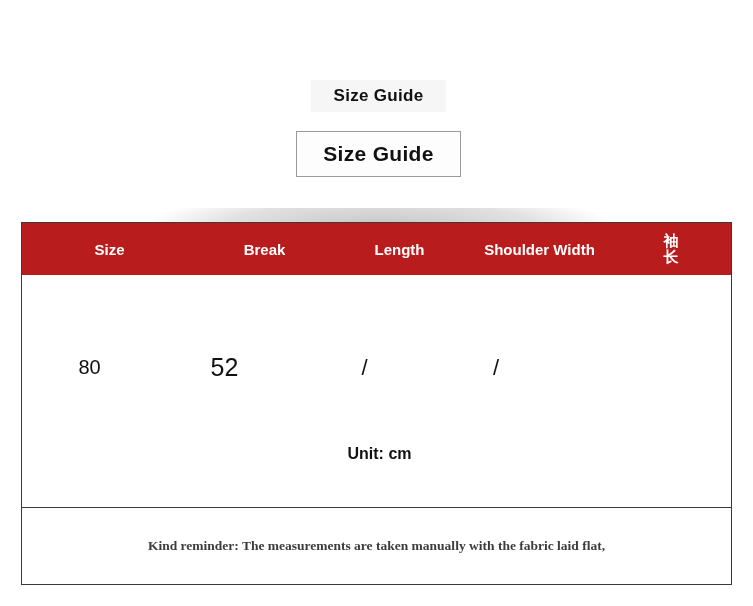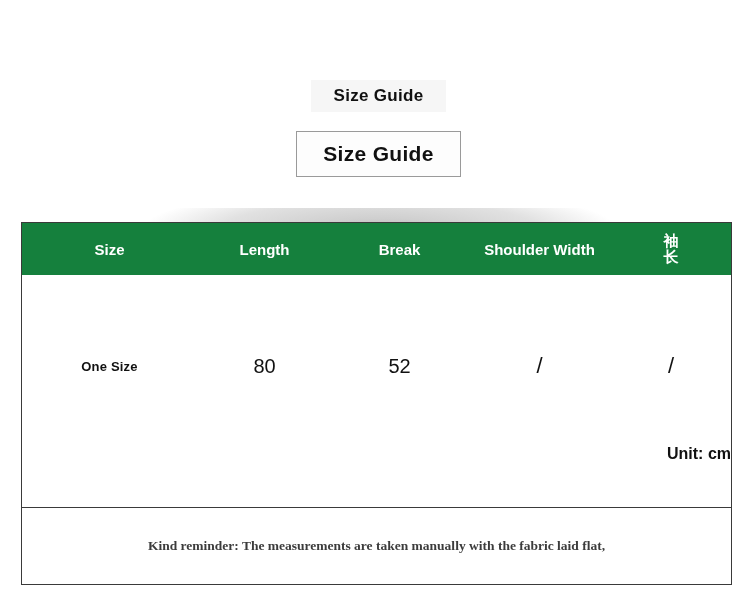--- a/index.html
+++ b/index.html
@@ -59,21 +59,21 @@
     width: 711px;
     height: 363px;
     box-sizing: border-box;
     border: 1px solid #3a3a3a;
     background: #ffffff;
   }
 
   .table-header {
     position: relative;
     height: 52px;
-    background: #15803d;
+    background: #b91c1c;
     display: flex;
     align-items: center;
   }
   .table-header .th {
     flex: 0 0 auto;
     text-align: center;
     color: #ffffff;
     font-weight: bold;
     font-size: 15px;
   }
@@ -97,30 +97,30 @@
     display: flex;
     align-items: center;
   }
   .data-row .td {
     flex: 0 0 auto;
     text-align: center;
     color: #111;
   }
   .td-size     { width: 175px; font-size: 13px; font-weight: bold; letter-spacing: 0.2px; }
   .td-break    { width: 135px; font-size: 20px; }
-  .td-length   { width: 135px; font-size: 20px; }
+  .td-length   { width: 135px; font-size: 25px; }
   .td-shoulder { width: 145px; font-size: 22px; }
   .td-sleeve   { width: 118px; font-size: 22px; }
 
   .unit-line {
     position: absolute;
     top: 170px;
     left: 0;
     width: 100%;
-    text-align: right;
+    text-align: center;
     font-size: 16px;
     font-weight: bold;
     color: #111;
     padding-left: 6px;
     box-sizing: border-box;
   }
 
   .row-divider {
     position: absolute;
     left: 0;
@@ -190,33 +190,32 @@
 <div class="ghost ghost-soft"></div>
 
 <div class="title-plain">Size Guide</div>
 
 <div class="title-boxed">Size Guide</div>
 
 <div class="size-table">
 
   <div class="table-header">
     <div class="th th-size">Size</div>
+    <div class="th th-break">Break</div>
     <div class="th th-length">Length</div>
-    <div class="th th-break">Break</div>
     <div class="th th-shoulder">Shoulder Width</div>
     <div class="th th-sleeve">
       <span>袖</span>
       <span>长</span>
     </div>
   </div>
 
   <div class="table-body">
 
     <div class="data-row">
-      <div class="td td-size">One Size</div>
       <div class="td td-break">80</div>
       <div class="td td-length">52</div>
       <div class="td td-shoulder">/</div>
       <div class="td td-sleeve">/</div>
     </div>
 
     <div class="unit-line">Unit: cm</div>
 
   </div>
 

